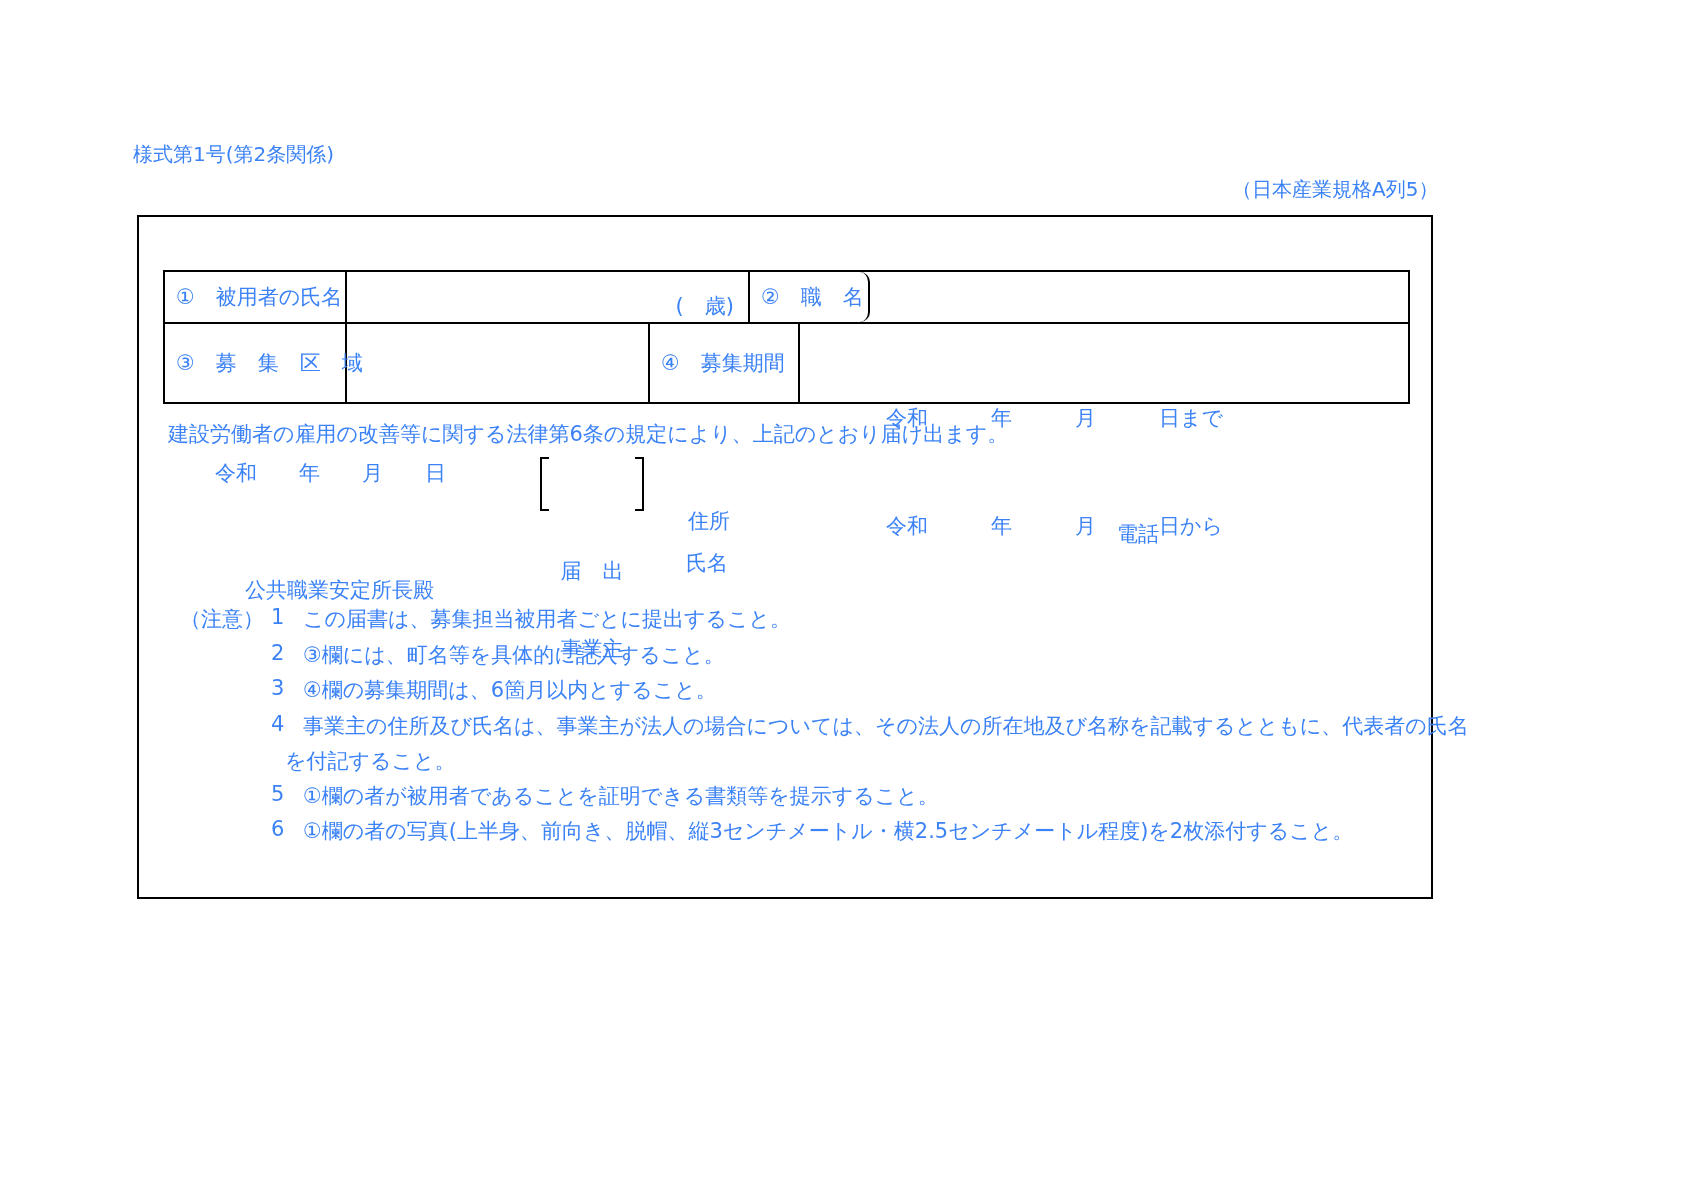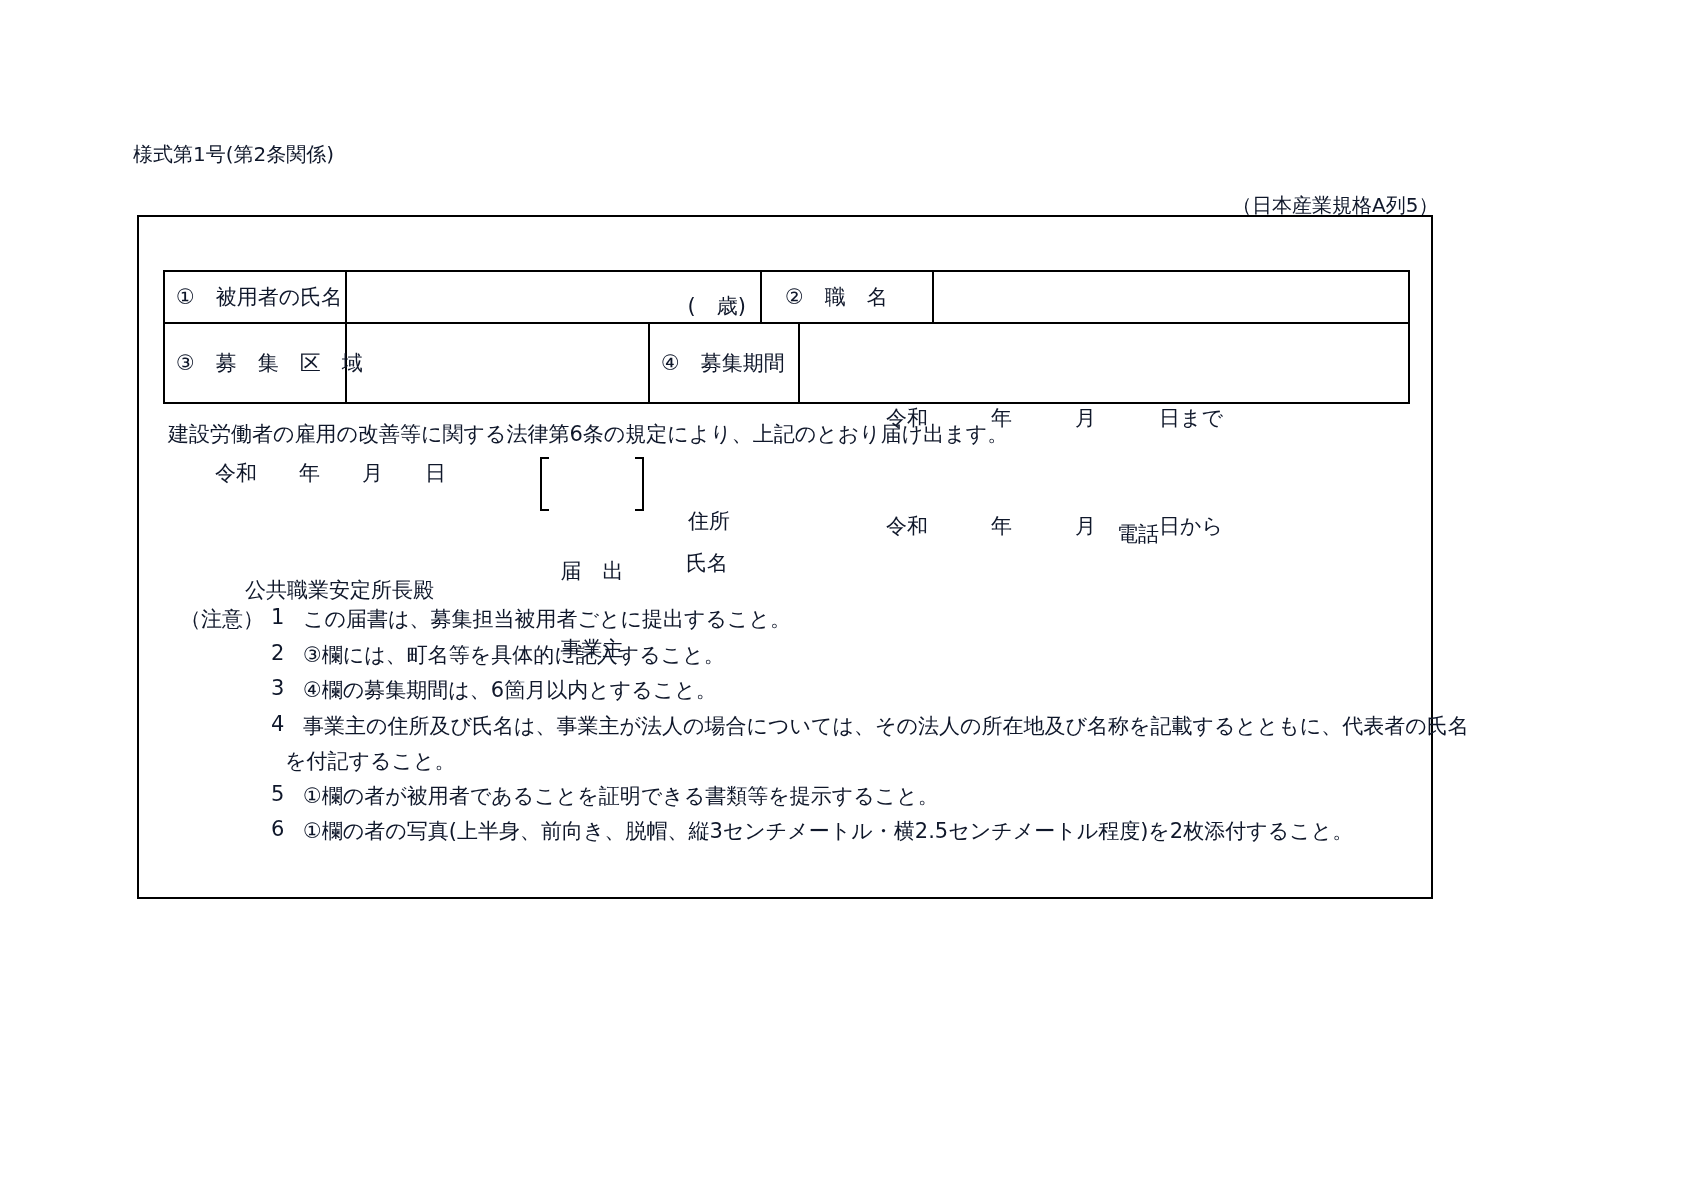--- a/index.html
+++ b/index.html
@@ -1,28 +1,28 @@
 <!DOCTYPE html>
 <html><head>
 <meta charset="utf-8">
 <style>
   html,body { margin:0; padding:0; background:#fff; }
   .page {
     position:relative;
     width:1695px; height:1181px;
     background:#ffffff;
-    color:#0f172a;
+    color:#3b82f6;
     font-family:"DejaVu Sans","Liberation Sans",sans-serif;
     font-size:21px;
     overflow:hidden;
   }
   .abs { position:absolute; white-space:pre; }
 
   .form-code    { left:133px; top:141px; font-size:20px; }
-  .paper-std    { left:1232px; top:192px; font-size:20px; }
+  .paper-std    { left:1232px; top:176px; font-size:20px; }
 
   .formbox {
     position:absolute; left:137px; top:215px;
     width:1292px; height:680px;
     border:2px solid #000;
   }
 
   .form-title {
     left:137px; top:227px; width:1296px;
     text-align:center;
@@ -30,28 +30,28 @@
     box-sizing:border-box;
   }
 
   .rtable {
     position:absolute; left:163px; top:270px;
     width:1247px;
     border:2px solid #000;
     box-sizing:border-box;
   }
   .trow { display:flex; }
-  .trow1 { height:50px; border-bottom:2px solid #000;gap:12px; }
+  .trow1 { height:50px; border-bottom:2px solid #000; }
   .trow2 { height:78px; }
   .cell { box-sizing:border-box; border-right:2px solid #000; position:relative; }
   .cell.last { border-right:none; flex:1; }
   .label-cell { display:flex; align-items:center; padding-left:11px; white-space:pre; }
   .c-r1-1 { width:182px; }
   .c-r1-2 { width:403px; }
-  .c-r1-3 { width:160px; }
+  .c-r1-3 { width:120px;border-radius:10px; }
   .c-r2-1 { width:182px; }
   .c-r2-2 { width:303px; }
   .c-r2-3 { width:150px; }
   .age-suffix { position:absolute; right:14px; bottom:2px; white-space:pre; }
   .period-cell { padding:4px 0 0 86px; line-height:36px; white-space:pre; }
 
   .statement   { left:168px; top:420px; }
   .date-line   { left:215px; top:459px; }
 
   .bracket-group { left:540px; top:457px; width:104px; height:54px; }

